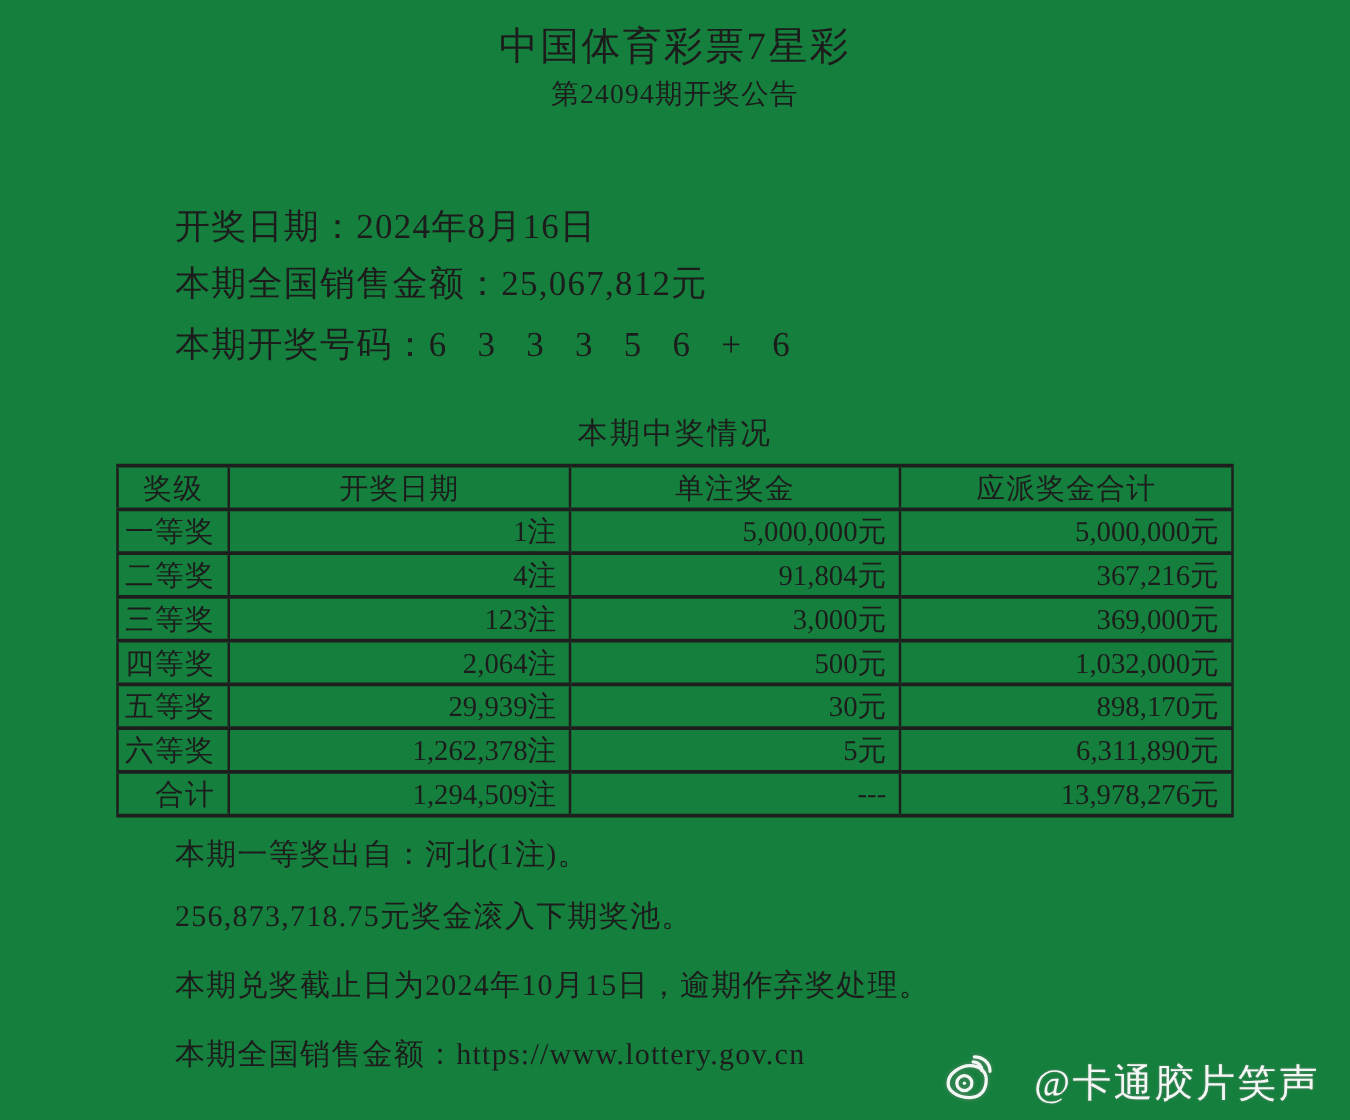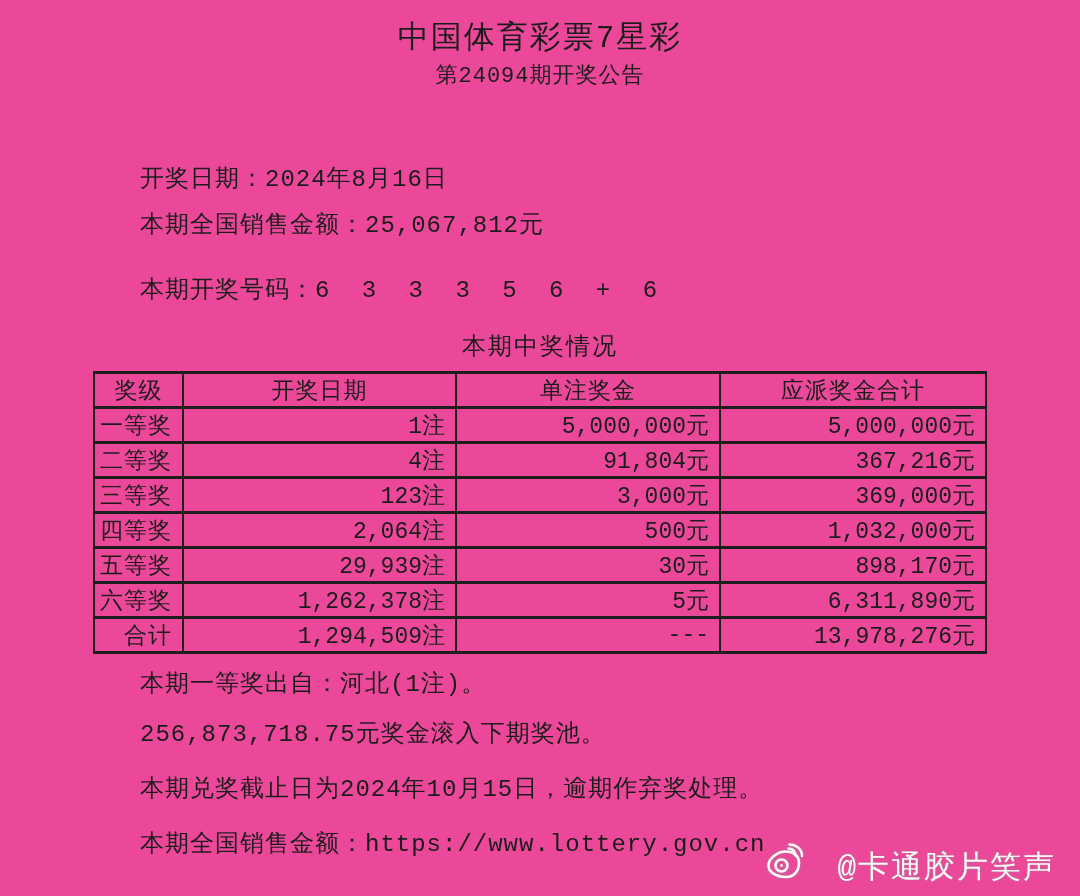--- a/index.html
+++ b/index.html
@@ -1,38 +1,38 @@
 <!DOCTYPE html>
 <html><head>
 <meta charset="utf-8">
 <style>
   html,body { margin:0; padding:0; background:#ffffff; }
   .page {
     position:relative;
     width:1080px; height:896px;
-    background:#ec4899;
-    font-family:Liberation Mono, monospace;
+    background:#15803d;
+    font-family:Liberation Serif, serif;
     color:#1c1c1c;
     overflow:hidden;
   }
   .doc-title {
     position:absolute; top:16px; left:0; width:100%;
     text-align:center; font-size:31px; letter-spacing:2px;
   }
   .doc-subtitle {
     position:absolute; top:60px; left:0; width:100%;
     text-align:center; font-size:22px; letter-spacing:1px;
   }
   .line {
     position:absolute; left:140px;
-    font-size:24px; letter-spacing:1px; white-space:pre;
+    font-size:28px; letter-spacing:1px; white-space:pre;
   }
   .line-draw-date   { top:162px; }
   .line-sales       { top:208px; }
-  .line-numbers     { top:273px; }
+  .line-numbers     { top:257px; }
   .winning-numbers  { letter-spacing:9px; }
   .section-title {
     position:absolute; top:330px; left:0; width:100%;
     text-align:center; font-size:24px; letter-spacing:2px;
   }
   table.prize-table {
     position:absolute; top:371px; left:93px;
     border-collapse:collapse; table-layout:fixed;
     width:892px;
   }

